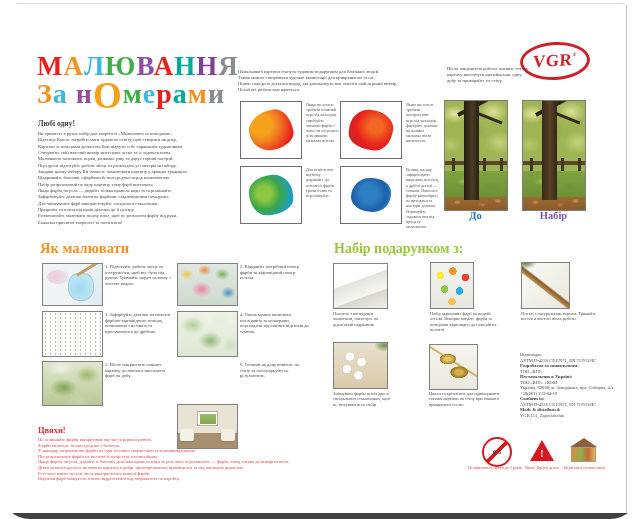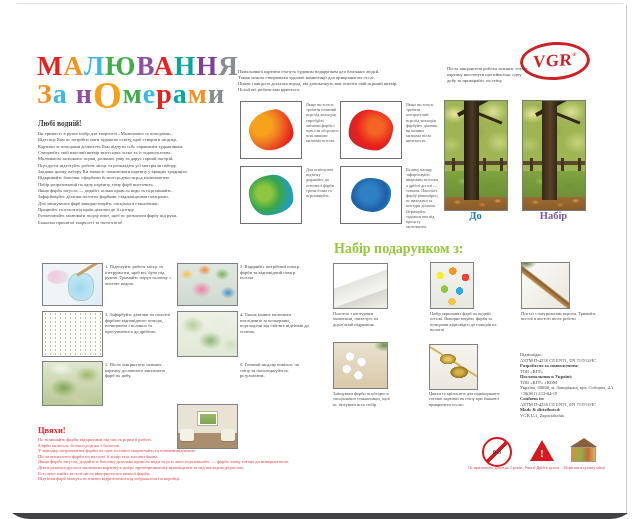--- a/index.html
+++ b/index.html
@@ -185,21 +185,21 @@
 
   <div class="abs page-top"></div>
   <div class="abs page-right"></div>
   <div class="abs page-bottom"></div>
 
   <div class="abs title">
     <div class="title-l1"><span style="color: rgb(232, 33, 29);">М</span><span style="color: rgb(245, 145, 32);">А</span><span style="color: rgb(61, 183, 228);">Л</span><span style="color: rgb(63, 174, 73);">Ю</span><span style="color: rgb(143, 79, 161);">В</span><span style="color: rgb(232, 33, 29);">А</span><span style="color: rgb(0, 169, 157);">Н</span><span style="color: rgb(124, 65, 153);">Н</span><span style="color: rgb(138, 141, 144);">Я</span></div>
     <div class="title-l2"><span style="color: rgb(245, 145, 32);">З</span><span style="color: rgb(61, 183, 228);">а</span><span style="color: rgb(0, 0, 0);">&nbsp;</span><span style="color: rgb(143, 79, 161);">н</span><span class="big-letter" style="color: rgb(247, 161, 26);">О</span><span style="color: rgb(63, 174, 73);">м</span><span style="color: rgb(61, 183, 228);">е</span><span style="color: rgb(232, 33, 29);">р</span><span style="color: rgb(0, 169, 157);">а</span><span style="color: rgb(245, 145, 32);">м</span><span style="color: rgb(138, 141, 144);">и</span></div>
   </div>
 
-  <div class="abs greeting">Любі водній!</div>
+  <div class="abs greeting">Любі одну!</div>
   <div class="abs intro-lines">
     <div>Ви тримаєте в руках набір для творчості «Малювання за номерами».</div>
     <div>Відтепер Вам не потрібно мати художню освіту, щоб створити шедевр.</div>
     <div>Картини за номерами дозволять Вам відчути себе справжнім художником.</div>
     <div>Створюйте свій власний витвір мистецтва легко та із задоволенням.</div>
     <div>Малювання заспокоює нерви, розвиває уяву та дарує гарний настрій.</div>
     <div>Передусім підготуйте робоче місце та розкладіть усі матеріали набору.</div>
     <div>Завдяки цьому набору Ви зможете намалювати картину у кращих традиціях.</div>
     <div>Відкривайте баночки з фарбами безпосередньо перед малюванням.</div>
     <div>Набір розрахований на одну картину, тому фарб вистачить.</div>
@@ -264,20 +264,21 @@
       <div class="fence-post fp2"></div>
       <div class="fence-post fp3"></div>
       <div class="grass"></div>
       <div class="ground"></div>
       <div class="trunk trunk-b"></div>
     </div>
   </div>
   <div class="abs tree-label lbl-before">До</div>
   <div class="abs tree-label lbl-after">Набір</div>
 
+  <div class="abs howto-heading">Як малювати</div>
 
   <div class="abs ph s1">
     <div class="s1-pal"></div>
     <div class="jar"></div>
   </div>
   <div class="abs step-text st1">1. Підготуйте робоче місце та інструменти, щоб все було під рукою. Тримайте поруч склянку з чистою водою.</div>
 
   <div class="abs ph s2"></div>
   <div class="abs step-text st2">2. Відкрийте потрібний номер фарби та відповідний номер пензля.</div>
 

